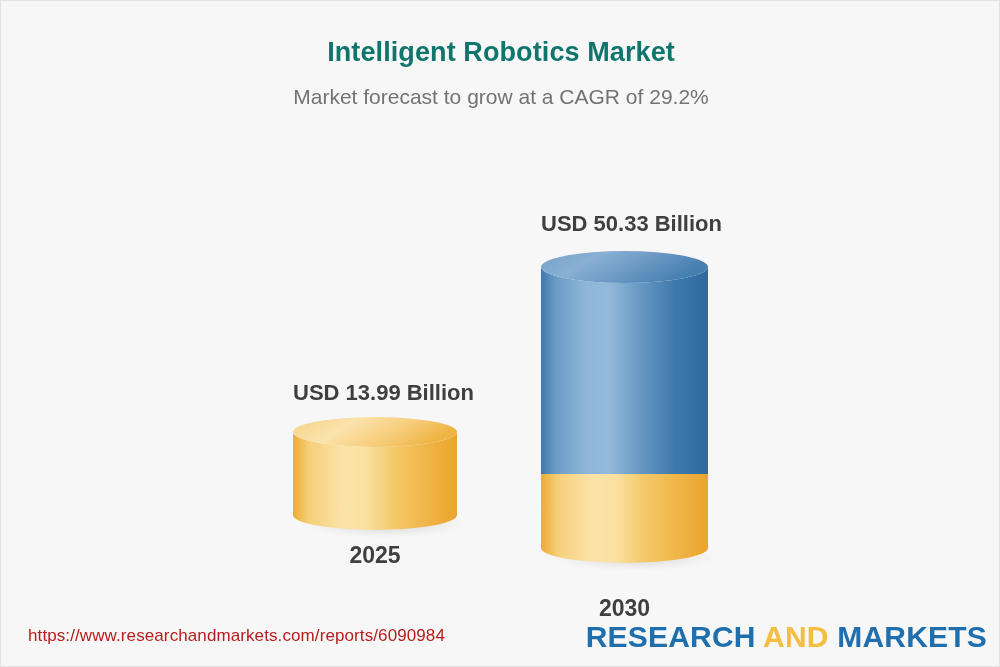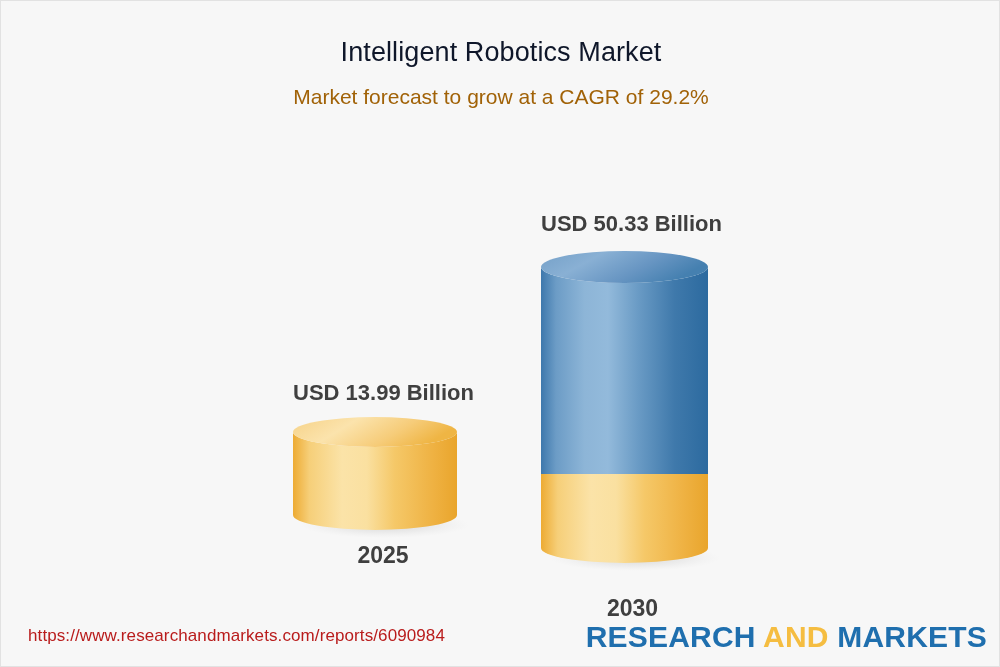--- a/index.html
+++ b/index.html
@@ -24,31 +24,31 @@
   #header {
     position: absolute;
     top: 34px;
     left: 0;
     width: 1000px;
     text-align: center;
   }
 
   #chart-title {
     font-size: 27px;
-    font-weight: normal;
-    color: #0f172a;
+    font-weight: bold;
+    color: #0f766e;
     letter-spacing: 0.1px;
     line-height: 34px;
     margin: 0;
   }
 
   #chart-subtitle {
     font-size: 21px;
     font-weight: normal;
-    color: #a16207;
+    color: #737373;
     line-height: 30px;
     margin: 13px 0 0 0;
   }
 
   
   #plot {
     position: absolute;
     left: 0;
     top: 0;
     width: 1000px;
@@ -71,21 +71,21 @@
     left: 0;
   }
 
   .cat-label {
     position: absolute;
     width: 100%;
     text-align: center;
     font-size: 23px;
     font-weight: bold;
     color: #3f3f3f;
-    left: 8px;
+    left: 0;
   }
 
   .cylinder-svg {
     position: absolute;
     left: 0;
     display: block;
     overflow: visible;
   }
 
   

